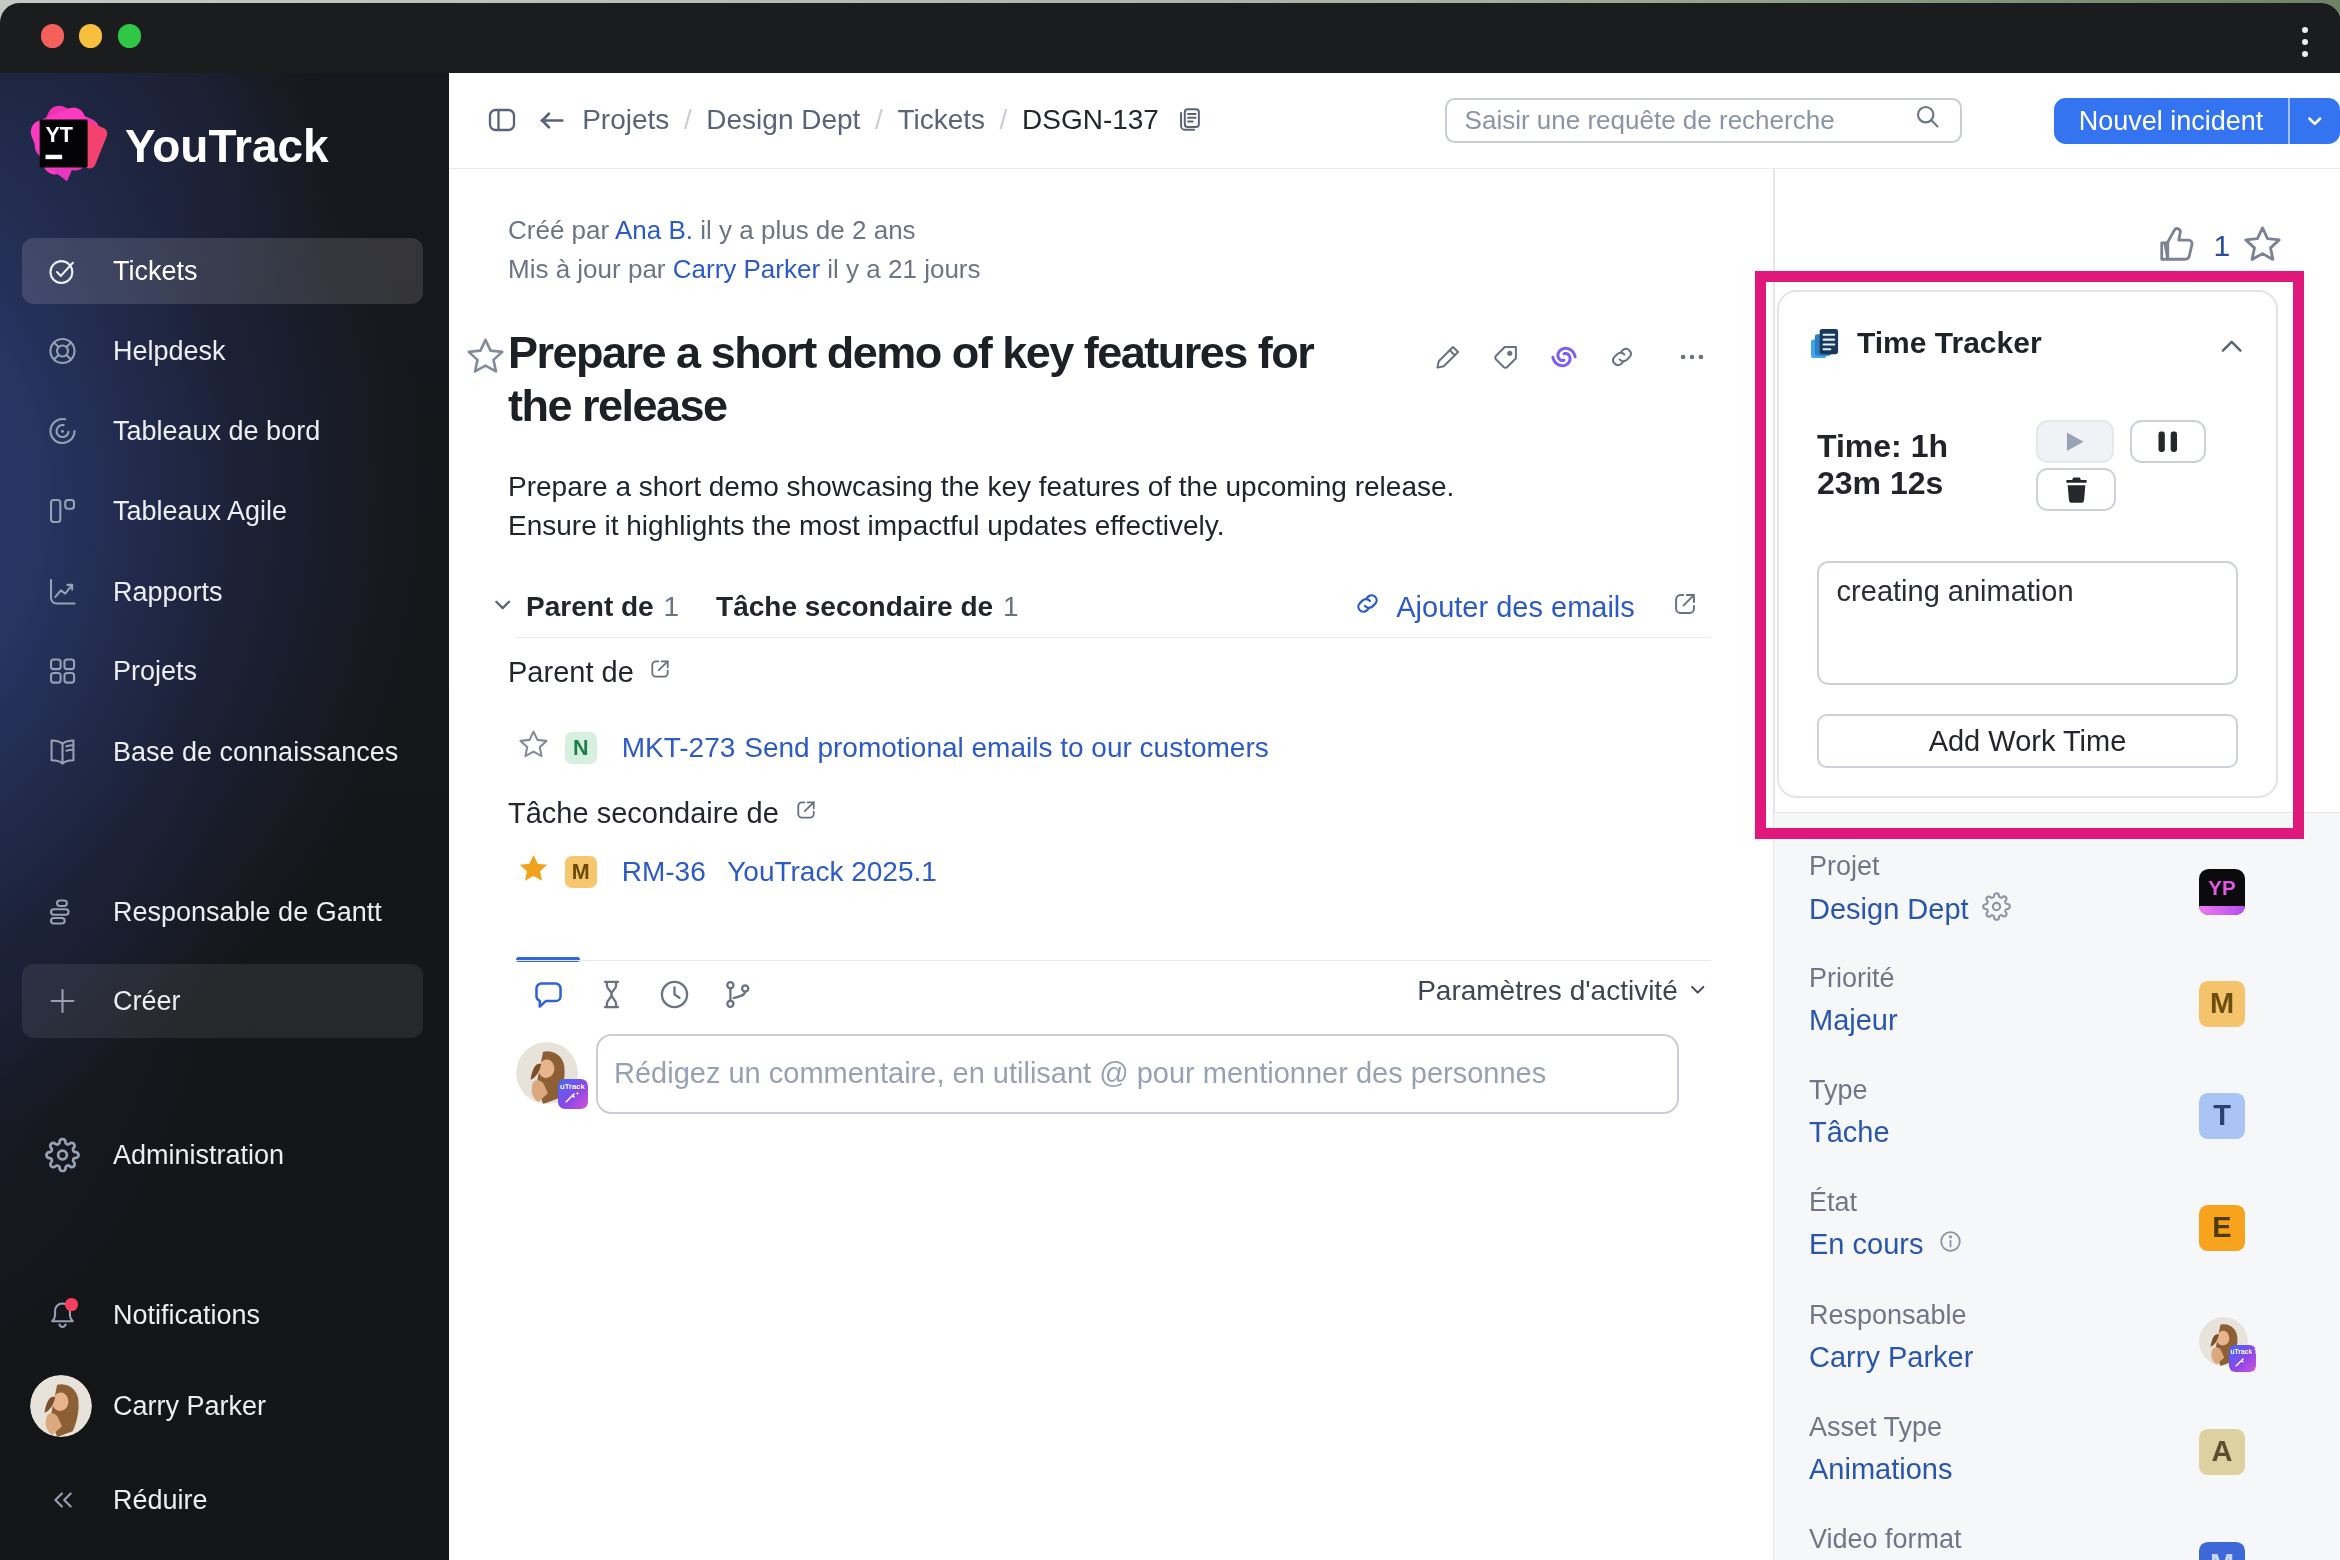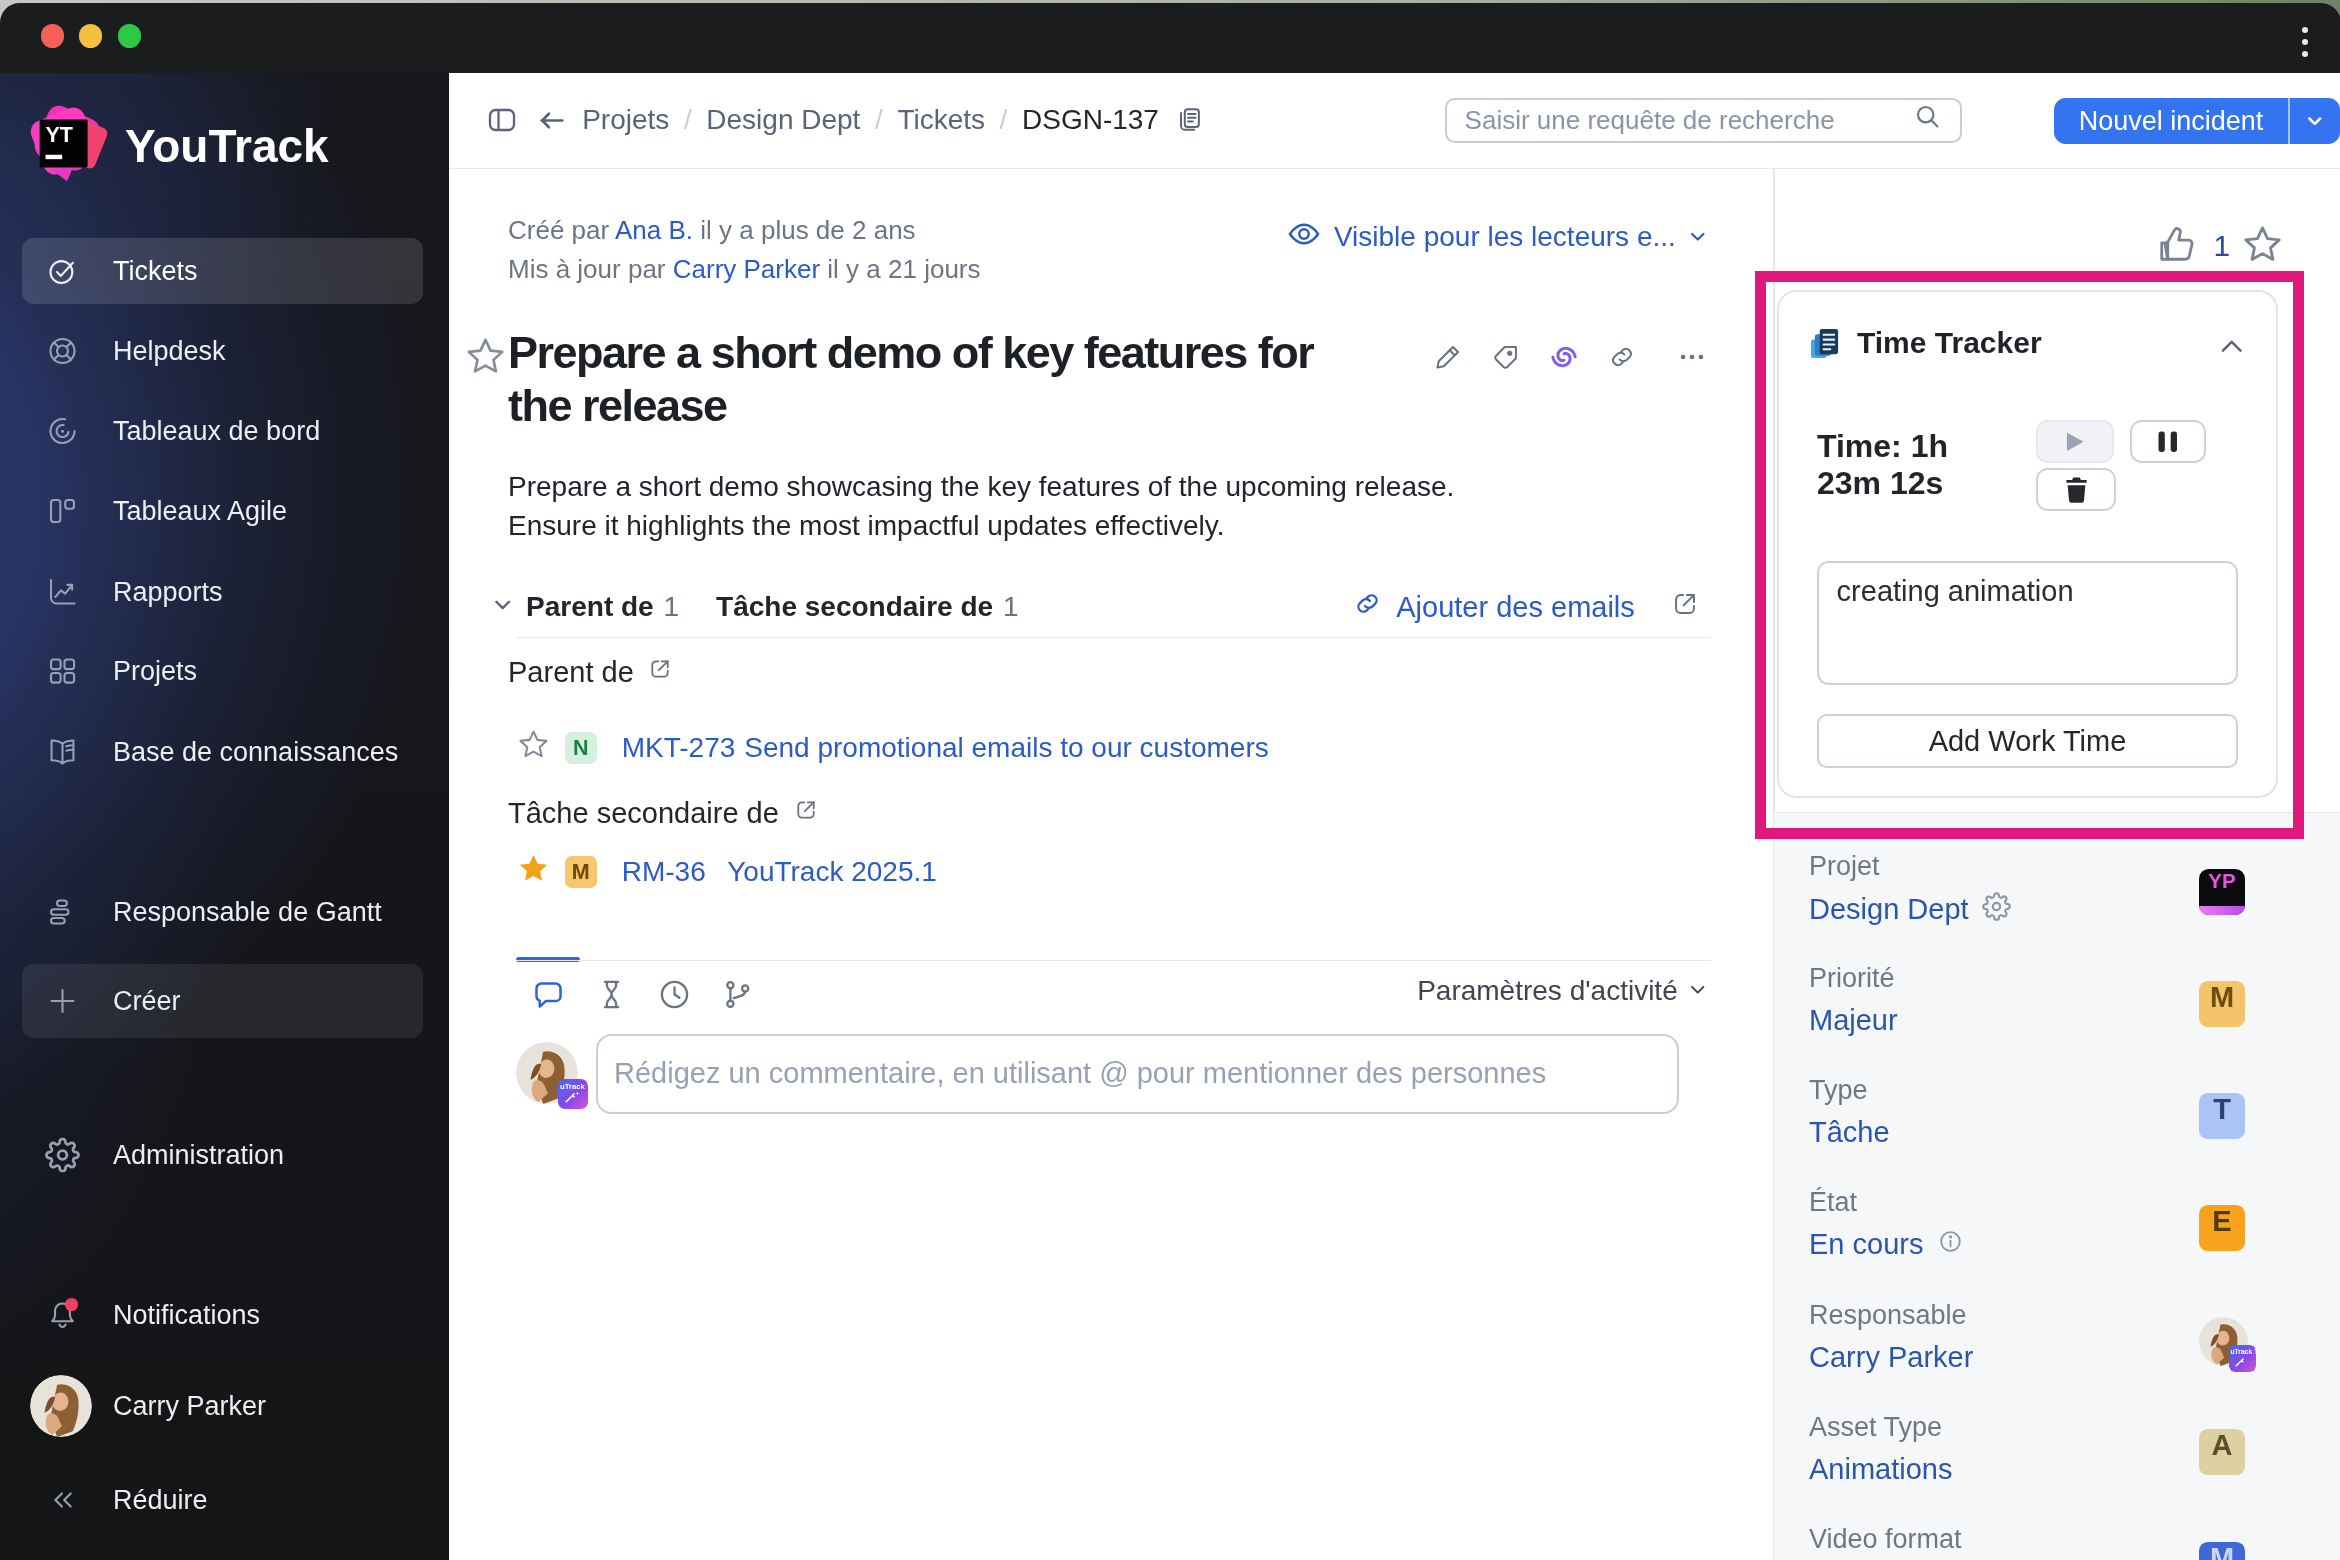--- a/index.html
+++ b/index.html
@@ -80,21 +80,21 @@
 .tt-btn.play{left:257px;top:128px;width:78px;height:43px;background:#f1f2f5;border-color:#e4e7ec}
 .tt-btn.pause{left:351px;top:128px;width:76px;height:43px}
 .tt-btn.trash{left:257px;top:176px;width:80px;height:43px}
 .tt-note{position:absolute;left:38px;top:269px;width:421px;height:124px;border:2px solid #ccd1db;border-radius:11.7px;padding:11.7px 17.6px;font-size:29px;color:#2a2d33}
 .tt-add{position:absolute;left:38px;top:422px;width:421px;height:54px;border:2px solid #ccd1db;border-radius:9.8px;font-size:29px;color:#24262b;text-align:center;line-height:50px;background:#fff}
 .frame{position:absolute;left:1306px;top:198px;width:549px;height:568px;border:11.7px solid #e0187b;z-index:50}
 .fields{position:absolute;left:1325px;top:739px;right:0;bottom:0;background:#f6f7f9;border-top:1.5px solid #e4e6e9}
 .field{position:absolute;left:35px}
 .f-label{font-size:27px;color:#6f7787}
 .f-value{margin-top:9.8px;font-size:29px;color:#2a55ad;display:flex;align-items:center;gap:13.7px}
-.f-badge{position:absolute;left:425px;width:46px;height:46px;border-radius:8.8px;display:flex;align-items:flex-start;justify-content:center;font-size:29px;font-weight:700}
+.f-badge{position:absolute;left:425px;width:46px;height:46px;border-radius:8.8px;display:flex;align-items:center;justify-content:center;font-size:29px;font-weight:700}
 </style>
 </head>
 <body>
 
 <div class="window">
   <div class="titlebar">
     <span class="tl r"></span>
     <span class="tl y"></span>
     <span class="tl g"></span>
     <span class="win-menu">
@@ -262,30 +262,20 @@
           <svg width="21.5" height="21.5" viewBox="0 0 24 24" fill="none" stroke="#fff" stroke-width="2.8" stroke-linecap="round" stroke-linejoin="round">
             <path d="M6 9.5l6 6 6-6"></path>
           </svg>
         </span>
     </div>
     <div class="topbar-line"></div>
 
     <div class="meta">
       <div><span>Créé par</span> <a class="lnk">Ana B.</a> <span>il y a plus de 2 ans</span></div>
       <div><span>Mis à jour par</span> <a class="lnk">Carry Parker</a> <span>il y a 21 jours</span></div>
-    </div>
-    <div class="visibility">
-      <span><svg width="36" height="36" viewBox="0 0 32 32" fill="none" stroke="#2c5ac6" stroke-width="2.2" stroke-linecap="round" stroke-linejoin="round">
-            <path d="M3.5 16S8.5 7.8 16 7.8 28.5 16 28.5 16 23.5 24.2 16 24.2 3.5 16 3.5 16z"></path>
-            <circle cx="16" cy="16" r="4.2"></circle>
-          </svg></span>
-      <span>Visible pour les lecteurs e...</span>
-      <span><svg width="19.5" height="19.5" viewBox="0 0 24 24" fill="none" stroke="#2c5ac6" stroke-width="2.6" stroke-linecap="round" stroke-linejoin="round">
-            <path d="M5 8.5l7 7 7-7"></path>
-          </svg></span>
     </div>
     <div class="reactions">
       <span><svg width="45" height="45" viewBox="0 0 32 32" fill="none" stroke="#7a8294" stroke-width="2" stroke-linecap="round" stroke-linejoin="round">
             <path d="M10.5 26.5h12.4a3 3 0 0 0 2.9-2.3l1.9-8.2a2.5 2.5 0 0 0-2.4-3.1h-7l1.1-5.4a2.3 2.3 0 0 0-4.2-1.7l-4.7 8.5-2 1.2z"></path>
             <path d="M10.5 26.5H6.2V14.8h4.3z"></path>
           </svg></span>
       <span class="cnt">1</span>
       <span><svg width="45" height="45" viewBox="0 0 32 32" fill="none" stroke="#7a8294" stroke-width="2" stroke-linejoin="round">
             <path d="M16 4.2l3.6 7.6 8.3.9-6.2 5.7 1.7 8.2L16 22.5l-7.4 4.1 1.7-8.2-6.2-5.7 8.3-.9z"></path>
           </svg></span>

